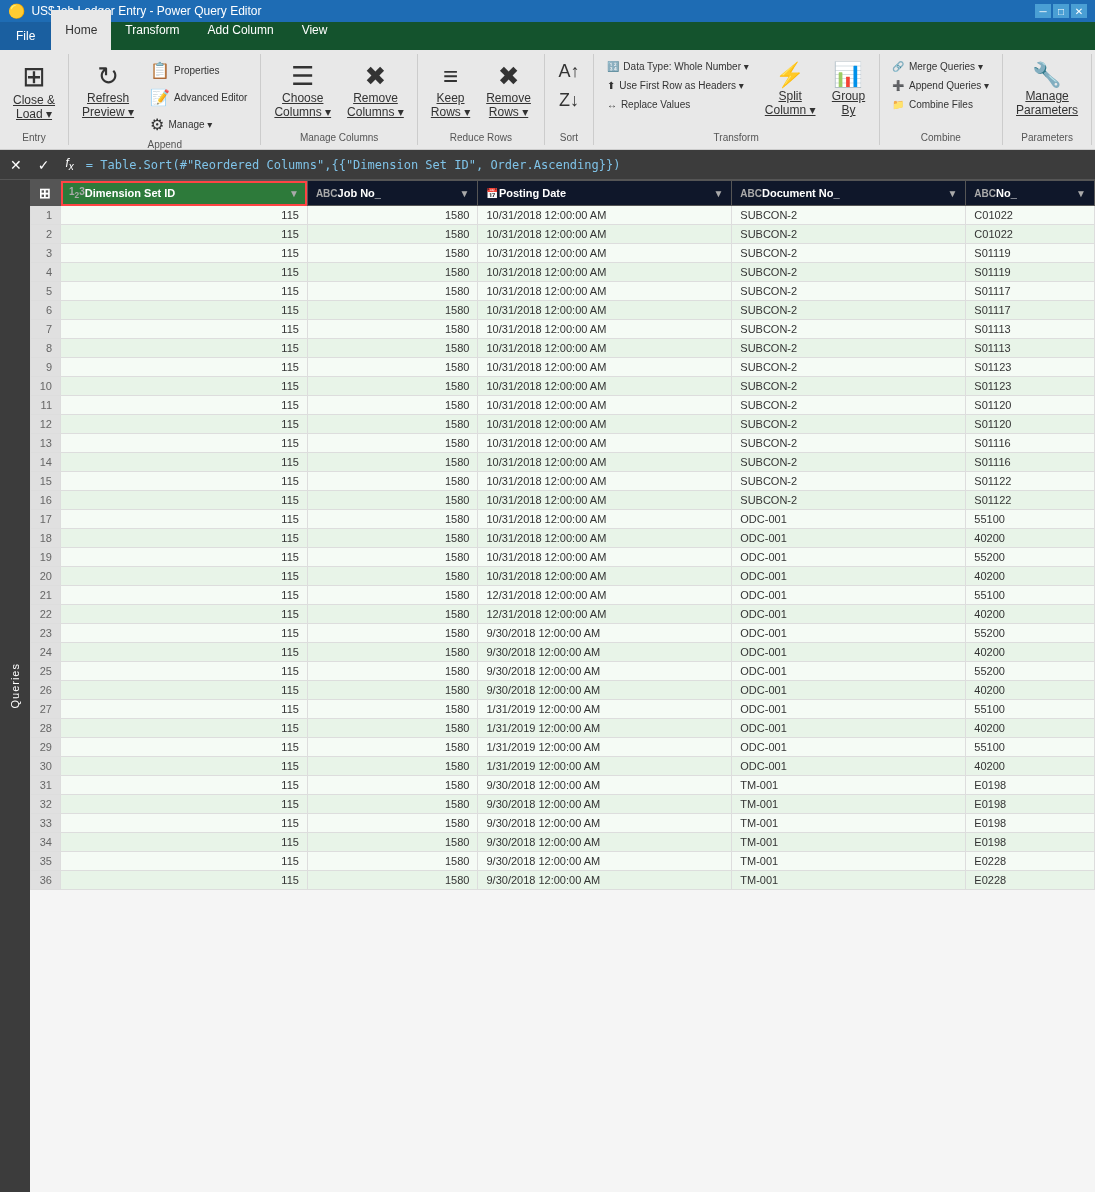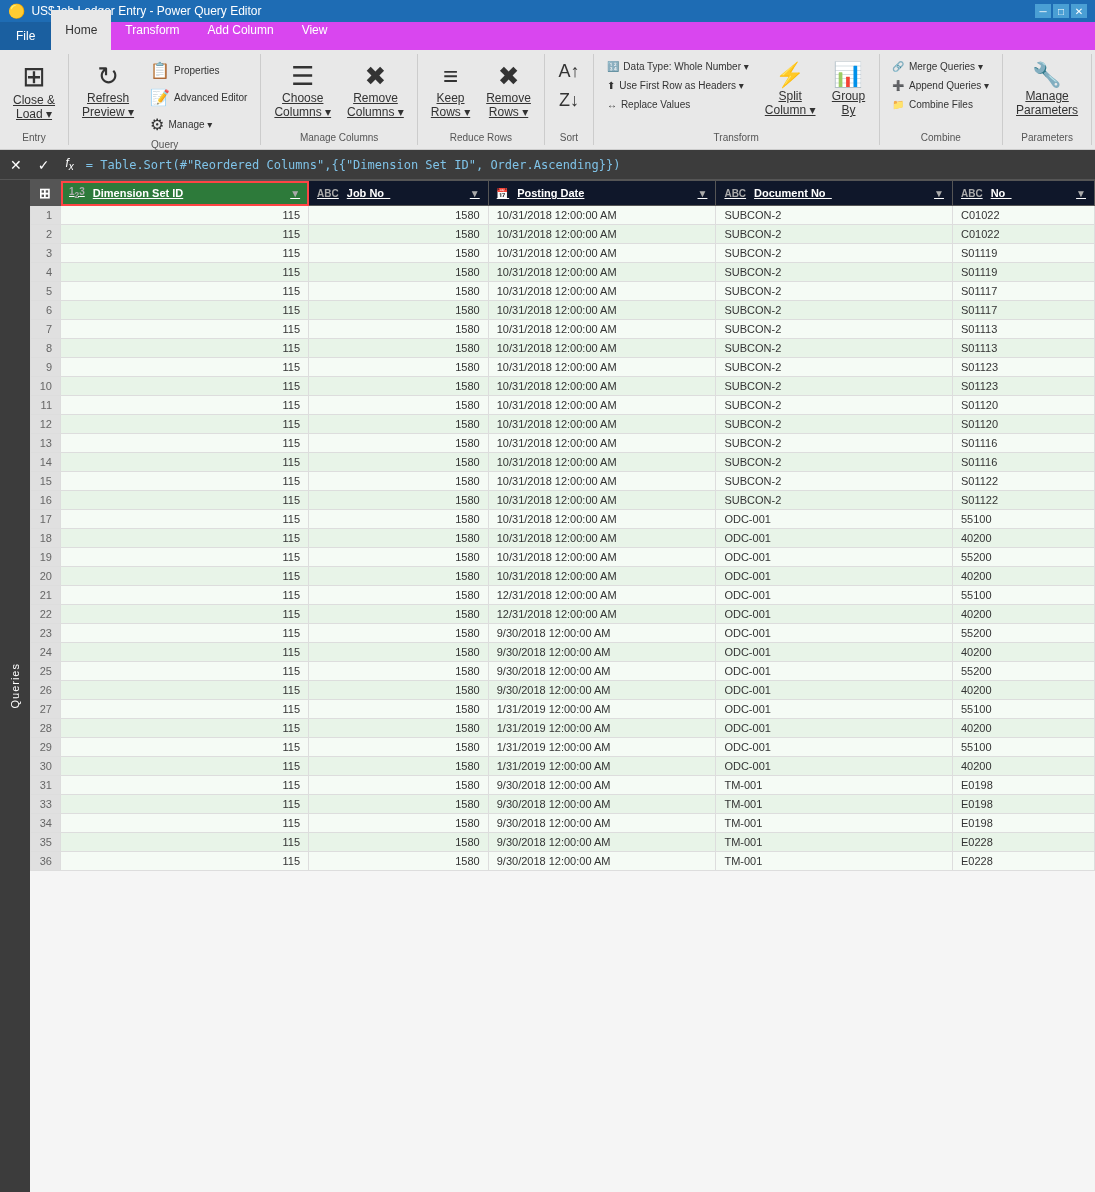--- a/index.html
+++ b/index.html
@@ -15,21 +15,21 @@
       padding: 0 8px;
       font-size: 12px;
     }
     .title-bar .icon { margin-right: 6px; font-size: 14px; }
     .title-bar .title { flex: 1; }
     .title-bar .win-controls { display: flex; gap: 2px; }
     .title-bar .win-btn { width: 16px; height: 14px; background: #4a9fd4; border: none; color: white; font-size: 10px; cursor: pointer; display: flex; align-items: center; justify-content: center; }
 
     
     .ribbon-tabs {
-      background: #d946ef;
+      background: #14532d;
       display: flex;
       align-items: flex-end;
       height: 28px;
       padding: 0 0 0 0;
     }
     .ribbon-tab {
       padding: 20px 14px;
       color: white;
       font-size: 12px;
       cursor: pointer;
@@ -186,22 +186,21 @@
       z-index: 10;
     }
     .data-grid th.highlighted {
       background: #2d7a3a;
       outline: 2px solid #ff4444;
       outline-offset: -2px;
     }
     .data-grid th .col-header {
       display: flex;
       align-items: center;
-      gap: 8px;
-      text-decoration: underline;
+      gap: 0;
     }
     .col-filter-btn { margin-left: auto; font-size: 10px; color: #aaa; cursor: pointer; }
 
     .data-grid td {
       padding: 3px 8px;
       border: 1px solid #ddd;
       white-space: nowrap;
     }
     .data-grid tr:nth-child(even) td { background: #e8f4e8; }
     .data-grid tr:nth-child(odd) td { background: #f5fbf5; }
@@ -272,21 +271,21 @@
         <button class="ribbon-btn-small">
           <span class="btn-icon-sm">📝</span>
           <span>Advanced Editor</span>
         </button>
         <button class="ribbon-btn-small">
           <span class="btn-icon-sm">⚙</span>
           <span>Manage ▾</span>
         </button>
       </div>
     </div>
-    <div class="ribbon-group-label">Query</div>
+    <div class="ribbon-group-label">Append</div>
   </div>
 
   <div class="ribbon-group">
     <div class="ribbon-group-content">
       <button class="ribbon-btn">
         <span class="btn-icon" style="font-size:26px;">☰</span>
         <span class="btn-label">Choose<br>Columns ▾</span>
       </button>
       <button class="ribbon-btn">
         <span class="btn-icon" style="font-size:26px;">✖</span>
@@ -679,36 +678,44 @@
           </tr>
           <tr>
             <td class="row-num">31</td>
             <td class="num-val">115</td>
             <td class="num-val">1580</td>
             <td class="date-val">9/30/2018 12:00:00 AM</td>
             <td class="text-val">TM-001</td>
             <td class="text-val">E0198</td>
           </tr>
           <tr>
-            <td class="row-num">33</td>
+            <td class="row-num">32</td>
             <td class="num-val">115</td>
             <td class="num-val">1580</td>
             <td class="date-val">9/30/2018 12:00:00 AM</td>
             <td class="text-val">TM-001</td>
             <td class="text-val">E0198</td>
           </tr>
           <tr>
-            <td class="row-num">34</td>
+            <td class="row-num">33</td>
             <td class="num-val">115</td>
             <td class="num-val">1580</td>
             <td class="date-val">9/30/2018 12:00:00 AM</td>
             <td class="text-val">TM-001</td>
             <td class="text-val">E0198</td>
           </tr>
           <tr>
+            <td class="row-num">34</td>
+            <td class="num-val">115</td>
+            <td class="num-val">1580</td>
+            <td class="date-val">9/30/2018 12:00:00 AM</td>
+            <td class="text-val">TM-001</td>
+            <td class="text-val">E0198</td>
+          </tr>
+          <tr>
             <td class="row-num">35</td>
             <td class="num-val">115</td>
             <td class="num-val">1580</td>
             <td class="date-val">9/30/2018 12:00:00 AM</td>
             <td class="text-val">TM-001</td>
             <td class="text-val">E0228</td>
           </tr>
           <tr>
             <td class="row-num">36</td>
             <td class="num-val">115</td>

